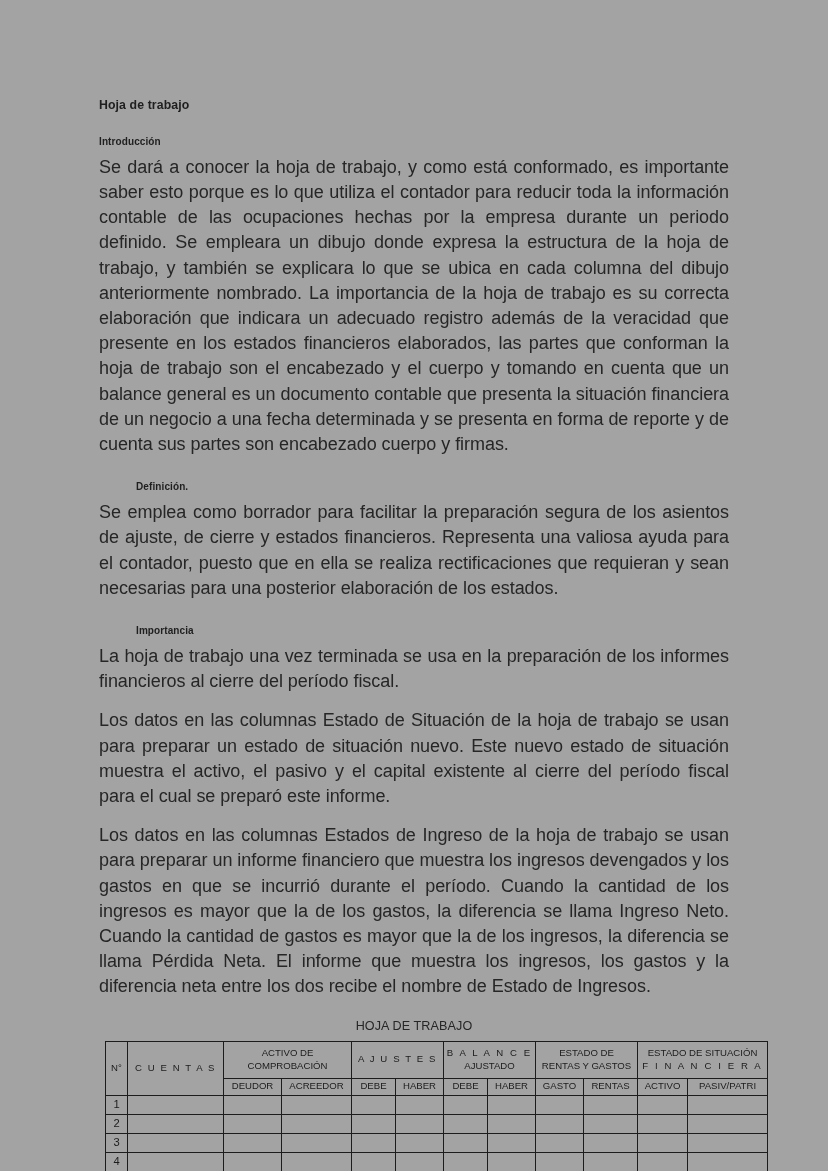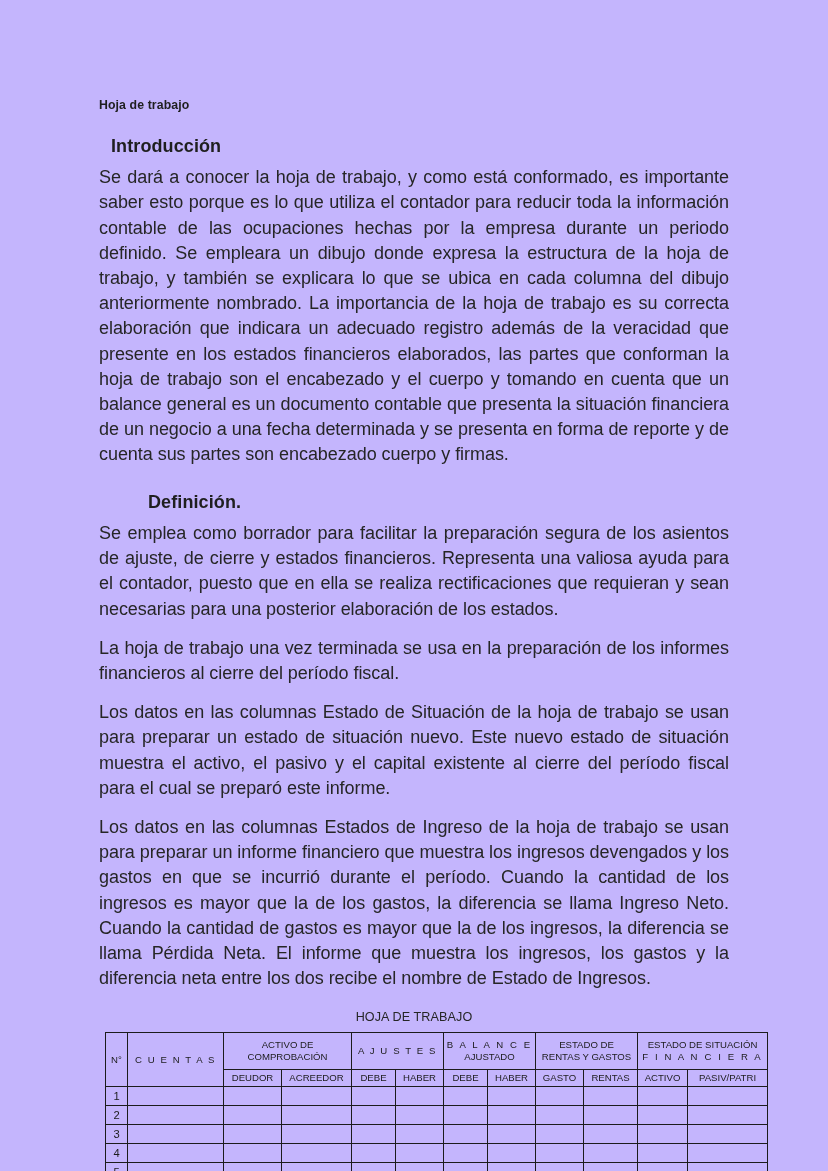--- a/index.html
+++ b/index.html
@@ -9,46 +9,46 @@
     background: #ffffff;
   }
   body {
     font-family: "Liberation Sans", sans-serif;
     color: #262626;
   }
   .page {
     position: relative;
     width: 828px;
     height: 1171px;
-    background: #c4b5fd;
+    background: #a3a3a3;
     overflow: hidden;
     box-sizing: border-box;
   }
   .content {
     position: absolute;
     left: 99px;
     top: 98px;
     width: 630px;
   }
 
   
   .doc-title {
     font-size: 12.3px;
     font-weight: bold;
     letter-spacing: 0.1px;
     color: #1f1f1f;
     margin: 0 0 22px 0;
     line-height: 1.2;
   }
   .section-heading {
-    font-size: 18px;
+    font-size: 10px;
     font-weight: bold;
     letter-spacing: 0.1px;
     color: #1f1f1f;
-    margin: 0 0 7px 12px;
+    margin: 0 0 7px 0;
     line-height: 1.3;
   }
   .section-heading.spaced-top {
     margin-top: 23px;
     padding-left: 37px;
   }
 
   
   p.body-text {
     font-size: 18px;
@@ -142,20 +142,21 @@
   <div class="content">
 
     <div class="doc-title">Hoja de trabajo</div>
 
     <div class="section-heading">Introducción</div>
     <p class="body-text">Se dará a conocer la hoja de trabajo, y como está conformado, es importante saber esto porque es lo que utiliza el contador para reducir toda la información contable de las ocupaciones hechas por la empresa durante un periodo definido. Se empleara un dibujo donde expresa la estructura de la hoja de trabajo, y también se explicara lo que se ubica en cada columna del dibujo anteriormente nombrado. La importancia de la hoja de trabajo es su correcta elaboración que indicara un adecuado registro además de la veracidad que presente en los estados financieros elaborados, las partes que conforman la hoja de trabajo son el encabezado y el cuerpo y tomando en cuenta que un balance general es un documento contable que presenta la situación financiera de un negocio a una fecha determinada y se presenta en forma de reporte y de cuenta sus partes son encabezado cuerpo y firmas.</p>
 
     <div class="section-heading spaced-top">Definición.</div>
     <p class="body-text">Se emplea como borrador para facilitar la preparación segura de los asientos de ajuste, de cierre y estados financieros. Representa una valiosa ayuda para el contador, puesto que en ella se realiza rectificaciones que requieran y sean necesarias para una posterior elaboración de los estados.</p>
 
+    <div class="section-heading spaced-top">Importancia</div>
     <p class="body-text">La hoja de trabajo una vez terminada se usa en la preparación de los informes financieros al cierre del período fiscal.</p>
     <p class="body-text">Los datos en las columnas Estado de Situación de la hoja de trabajo se usan para preparar un estado de situación nuevo. Este nuevo estado de situación muestra el activo, el pasivo y el capital existente al cierre del período fiscal para el cual se preparó este informe.</p>
     <p class="body-text">Los datos en las columnas Estados de Ingreso de la hoja de trabajo se usan para preparar un informe financiero que muestra los ingresos devengados y los gastos en que se incurrió durante el período. Cuando la cantidad de los ingresos es mayor que la de los gastos, la diferencia se llama Ingreso Neto. Cuando la cantidad de gastos es mayor que la de los ingresos, la diferencia se llama Pérdida Neta. El informe que muestra los ingresos, los gastos y la diferencia neta entre los dos recibe el nombre de Estado de Ingresos.</p>
 
 
     <div class="table-block">
       <div class="table-caption">HOJA DE TRABAJO</div>
 
       <div class="ws-table-wrap">
         <table class="ws-table">

